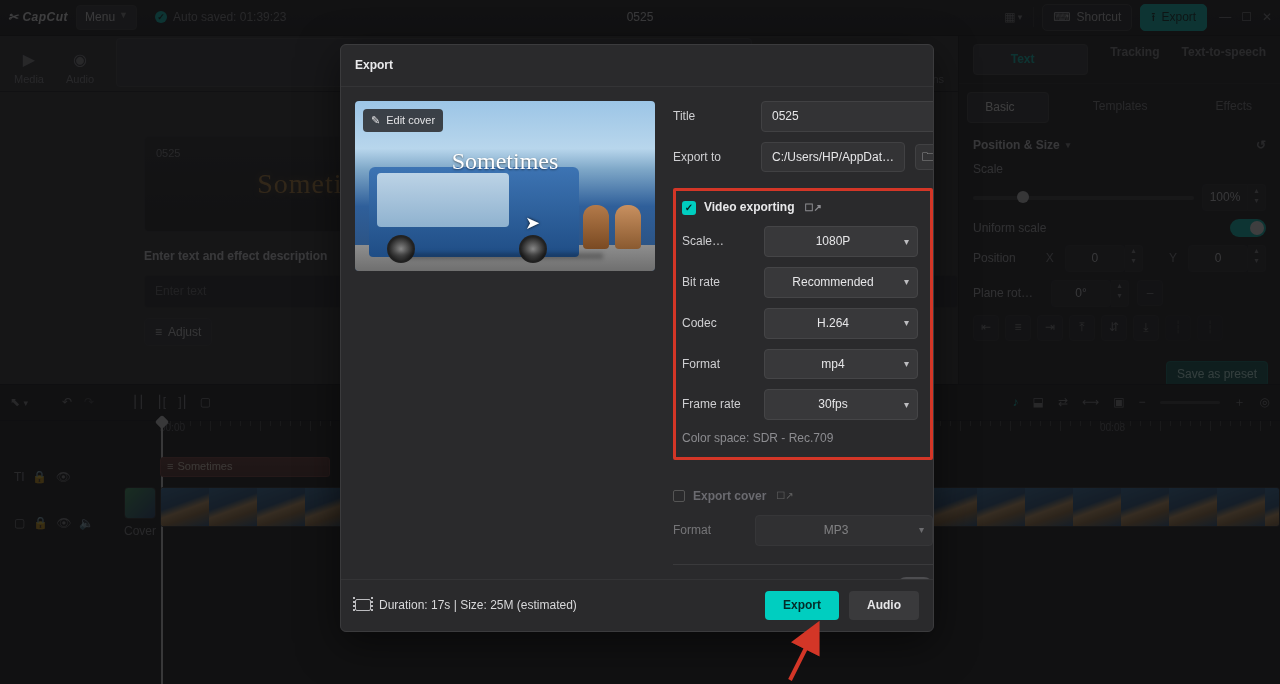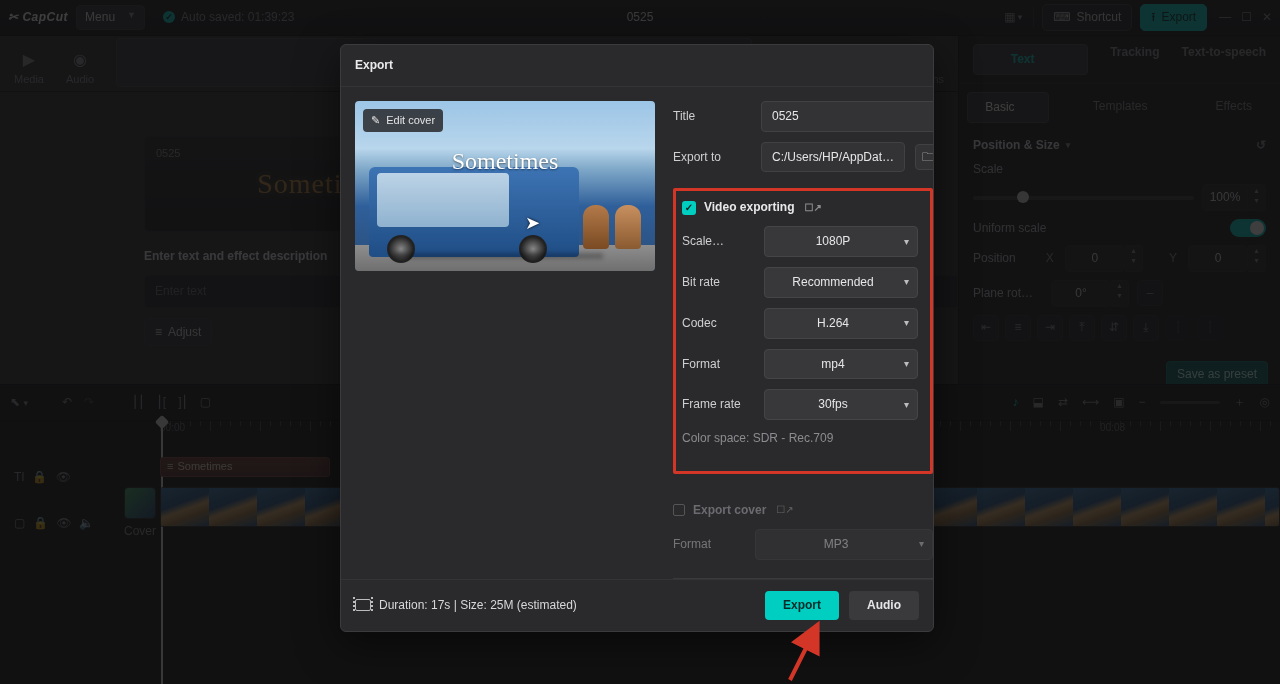--- a/index.html
+++ b/index.html
@@ -26,21 +26,21 @@
     font:12px/1.4 "Segoe UI",Arial,sans-serif;overflow:hidden;width:1280px;height:684px}
   body{position:relative}
   .dim{filter:brightness(.55)}
 
   
   .topbar{height:36px;display:flex;align-items:center;padding:0 8px;
     background:linear-gradient(#1d1d1f,#181819);border-bottom:1px solid #0e0e0f}
   .logo{font-weight:700;font-style:italic;letter-spacing:.5px;color:#fff;margin-right:8px}
   .logo b{color:#fff}
   .menu-btn{background:var(--panel3);border:1px solid var(--border);border-radius:4px;
-    padding:3px 8px;display:flex;align-items:flex-start;gap:12px;color:var(--text)}
+    padding:3px 8px;display:flex;align-items:flex-start;gap:4px;color:var(--text)}
   .dd{font-size:9px;color:var(--muted)}
   .autosave{margin-left:18px;display:flex;align-items:center;gap:6px;color:var(--muted)}
   .check-ic{width:12px;height:12px;border-radius:50%;background:var(--accent);
     display:inline-flex;align-items:center;justify-content:center;color:#03201d;font-size:9px;font-weight:700}
   .title-center{position:absolute;left:50%;transform:translateX(-50%);color:var(--text);font-weight:500}
   .top-right{margin-left:auto;display:flex;align-items:center;gap:8px}
   .icon-btn{width:24px;height:22px;border-radius:4px;display:flex;align-items:center;justify-content:center;
     color:var(--muted)}
   .chip{display:flex;align-items:center;gap:6px;border:1px solid var(--border);
     background:#222224;border-radius:5px;padding:4px 10px;color:#cfcfd2}
@@ -179,21 +179,21 @@
   .chk .box{width:14px;height:14px;border-radius:3px;background:var(--accent);
     display:flex;align-items:center;justify-content:center;color:#03201d;font-size:10px}
   .chk .lk{font-size:10px;color:var(--muted);margin-left:2px}
 
   .srow{display:flex;align-items:center;gap:10px;margin-top:10px}
   .slab{width:72px;color:#cfcfd2;overflow:hidden;text-overflow:ellipsis;white-space:nowrap}
   .sel{flex:1;background:#38383a;border:1px solid #454547;border-radius:4px;
     padding:6px 26px 6px 10px;position:relative;text-align:center;color:#e6e6e8}
   .sel .car{position:absolute;right:8px;top:50%;transform:translateY(-50%);font-size:10px;color:#bdbdc0}
 
-  .colorspace{margin:10px 0 14px 0;color:var(--muted)}
+  .colorspace{margin:10px 0 0 0;color:var(--muted)}
 
   .audio-sec{margin-top:28px;color:var(--muted2)}
   .audio-head{display:flex;align-items:center;gap:8px}
   .chk2{width:12px;height:12px;border:1px solid #555;border-radius:2px}
 
   .hr{height:1px;background:#3a3a3c;margin:18px 0 12px}
   .copyright{display:flex;align-items:center;gap:6px;color:#e6e6e8}
   .info-ic{width:14px;height:14px;border:1px solid #8a8a8d;border-radius:50%;
     display:flex;align-items:center;justify-content:center;font-size:9px;color:#bdbdc0}
   .switch{margin-left:auto;width:36px;height:18px;border-radius:9px;background:#4d4d50;position:relative}

